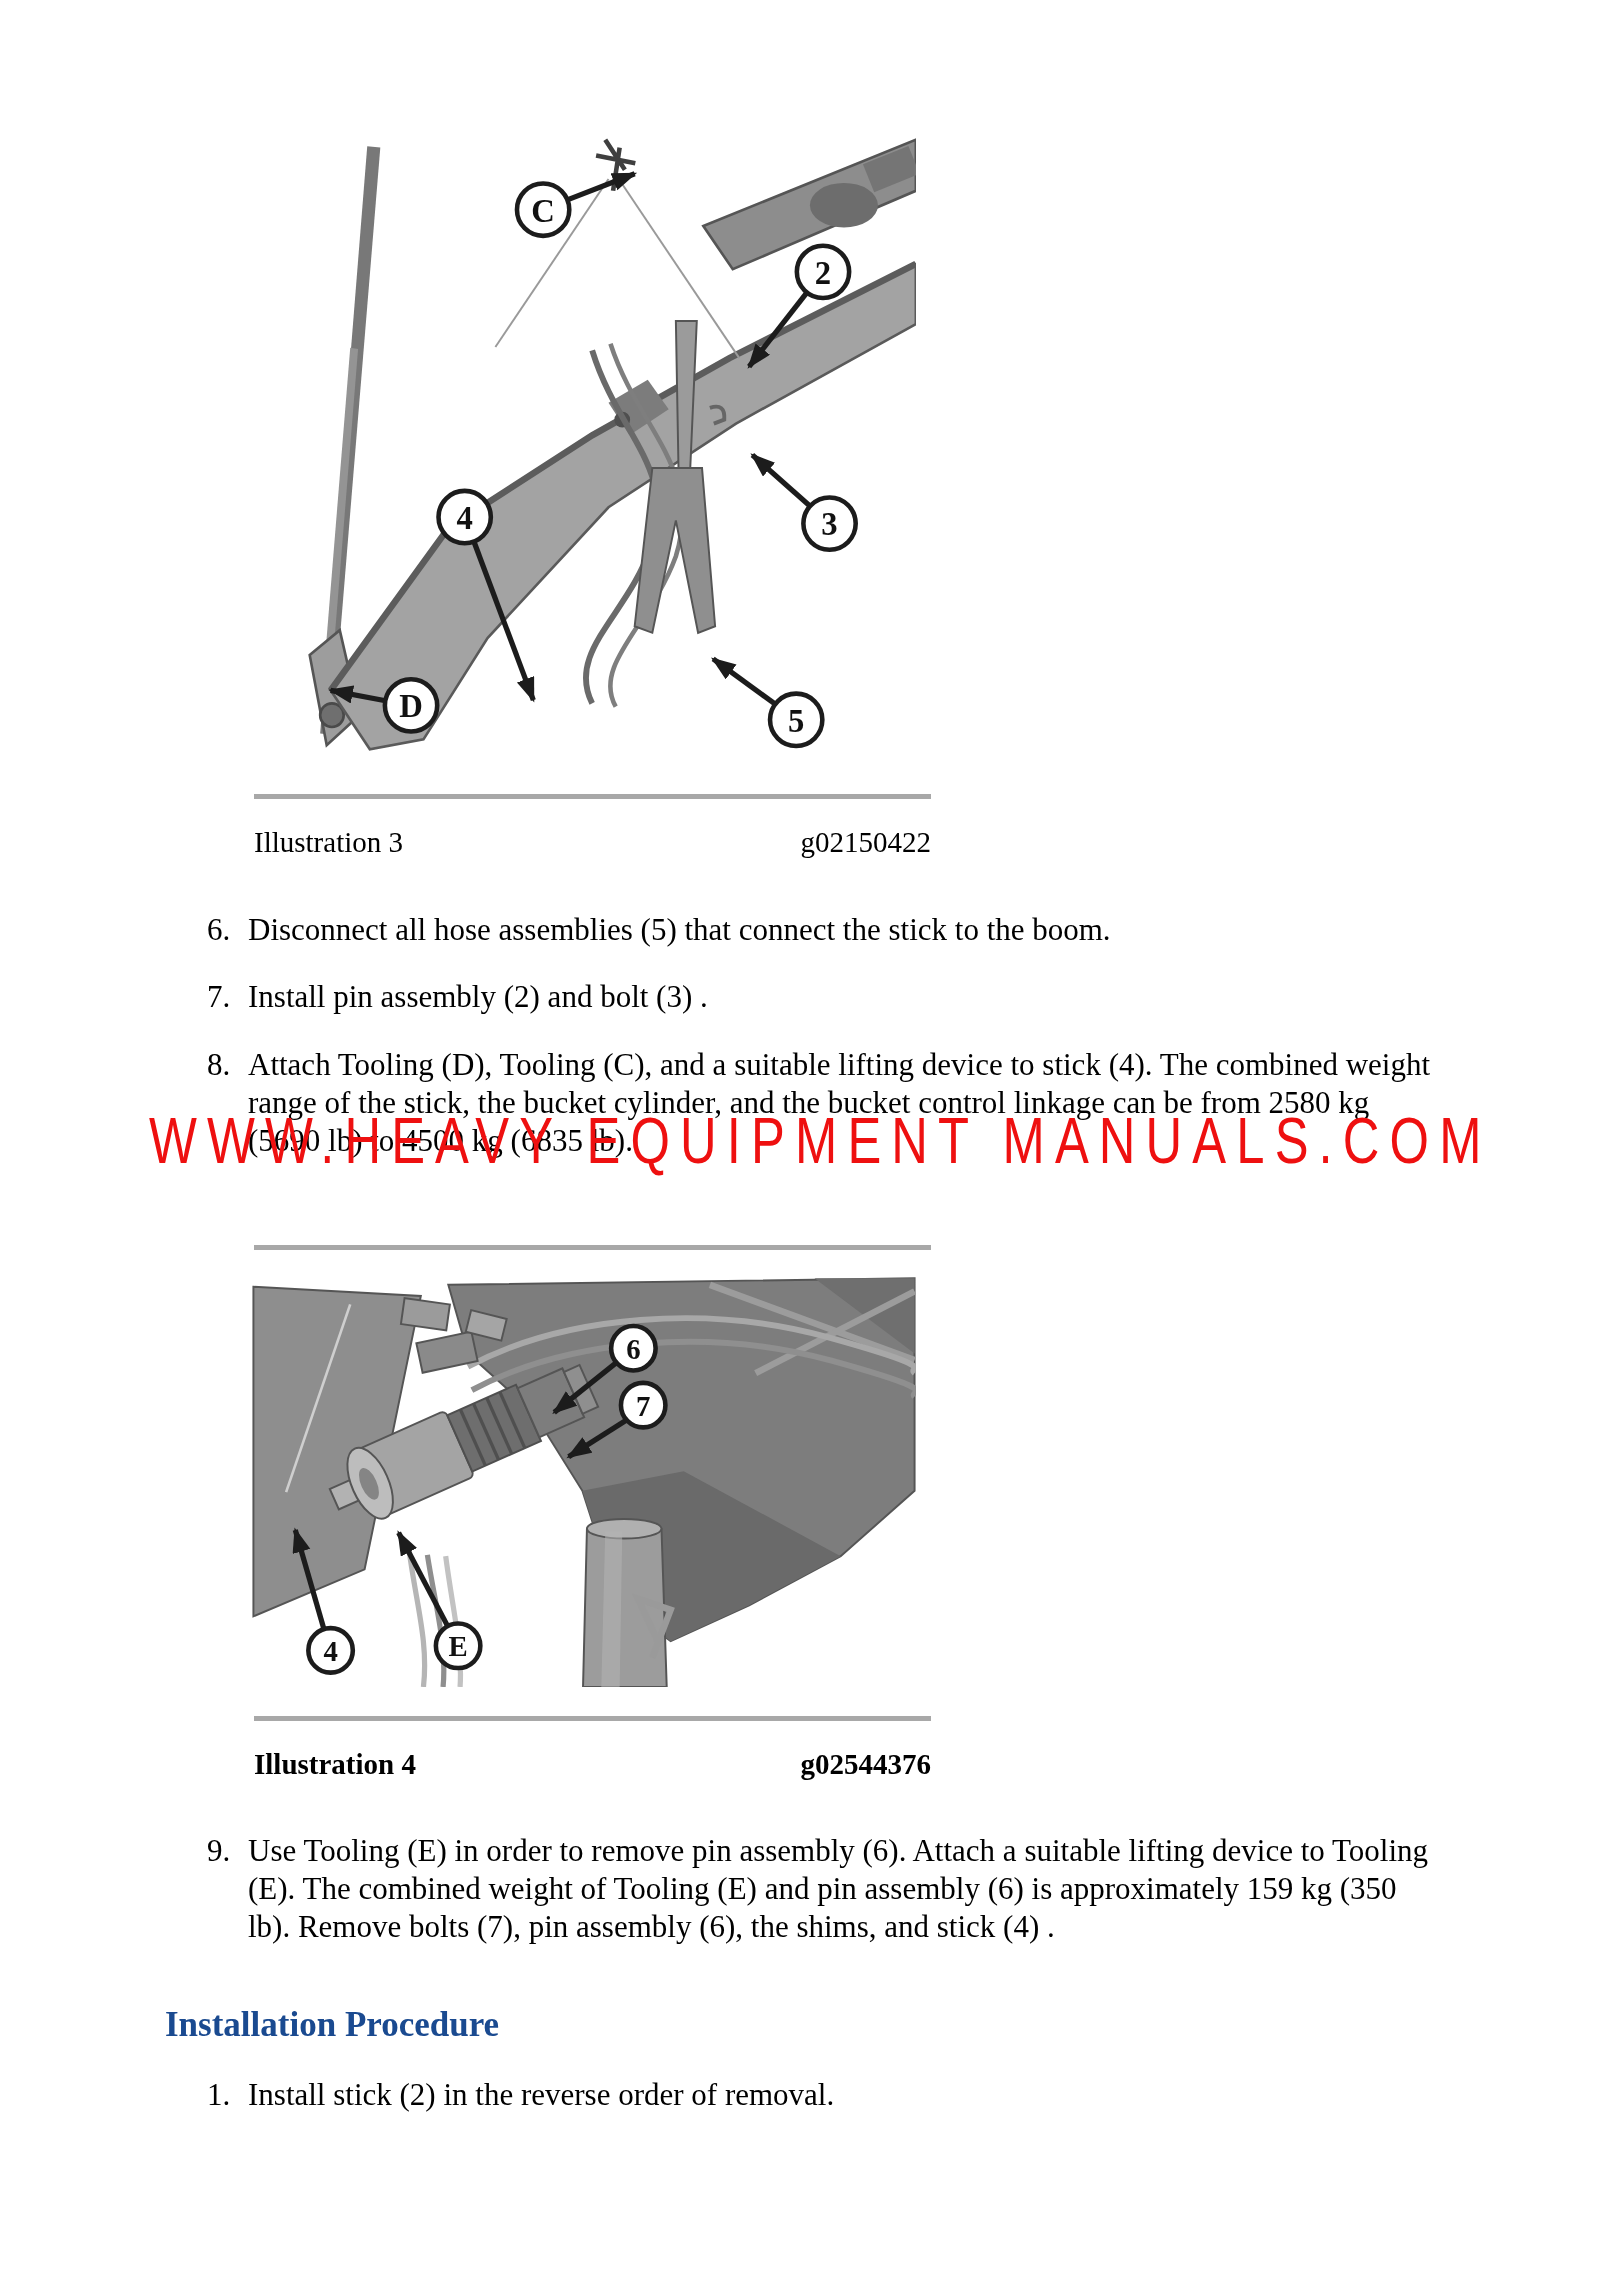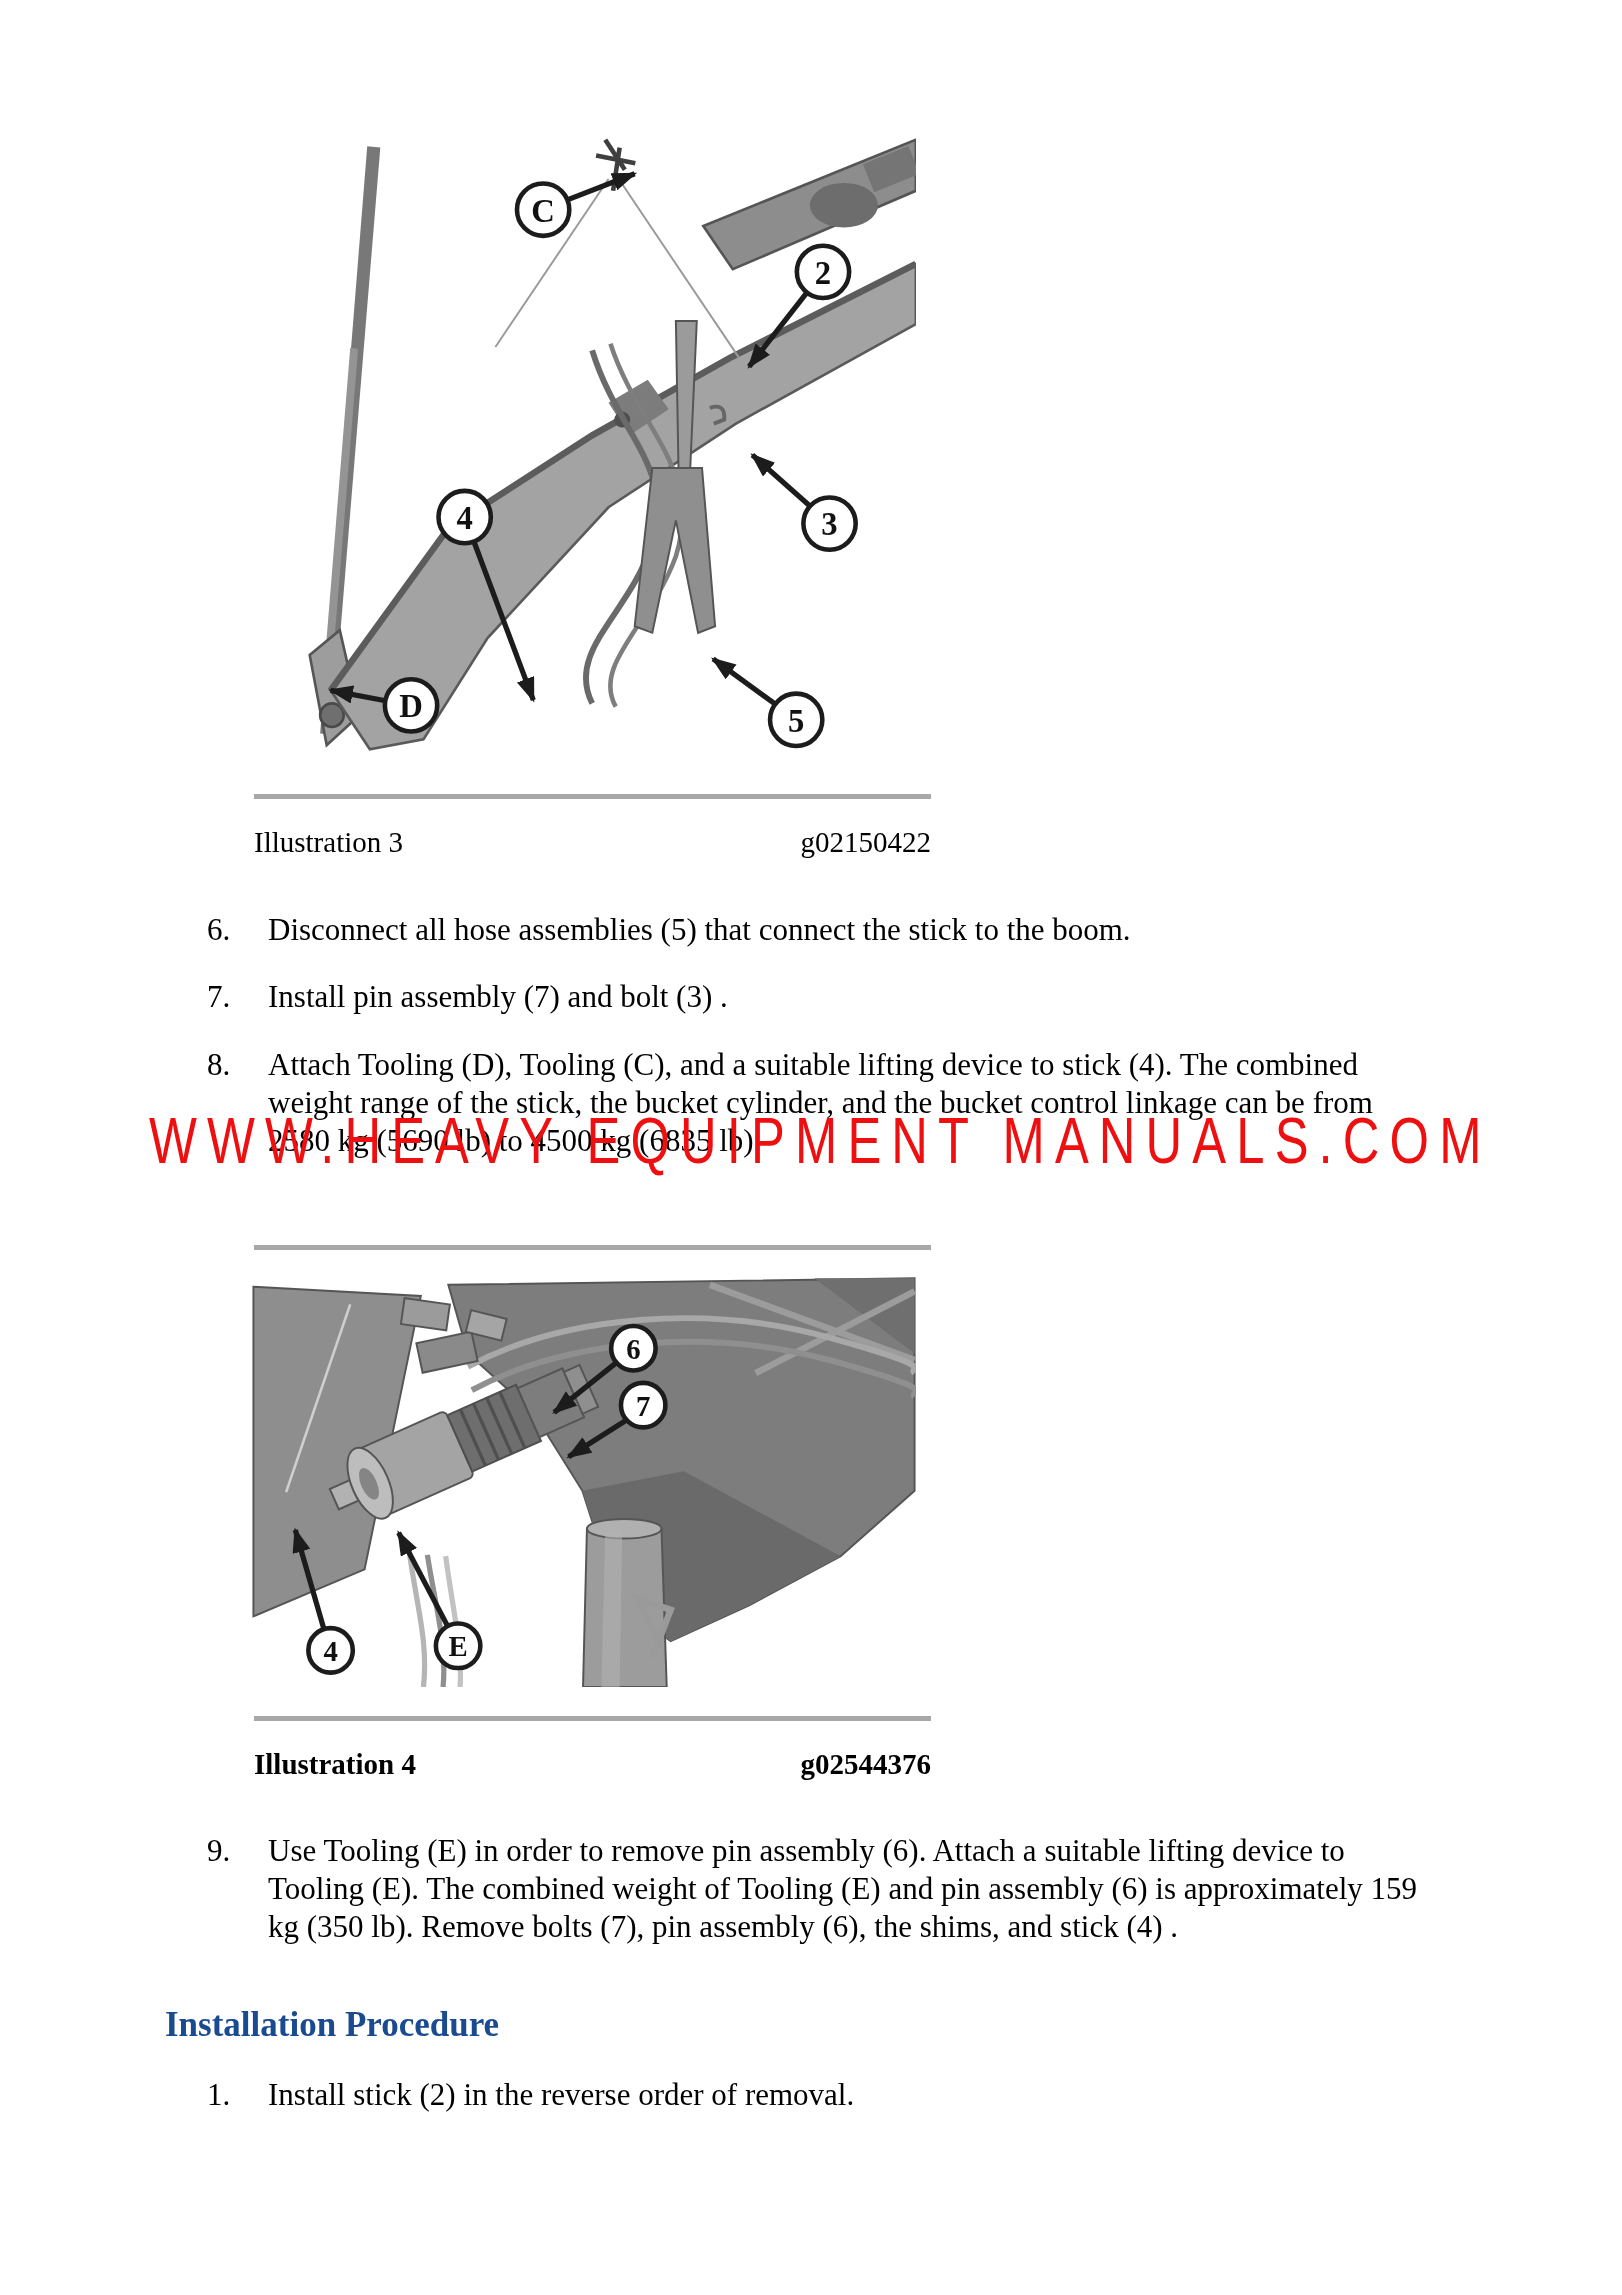--- a/index.html
+++ b/index.html
@@ -18,21 +18,21 @@
     display:flex;justify-content:space-between;align-items:baseline;
     font-size:29px;line-height:33px;color:#000;
   }
   
   .step{
     position:absolute;left:207px;width:1225px;
     display:grid;grid-template-columns:41px 1fr;
     font-size:31px;line-height:38px;
   }
   .step .num{text-align:left;}
-  .step .txt{text-align:left;margin-left:20px;}
+  .step .txt{text-align:left;}
   
   .section-heading{
     position:absolute;left:165px;top:1974px;
     font-size:35px;line-height:55px;font-weight:bold;
     color:#1a4a90;white-space:nowrap;
   }
   
   .watermark{
     position:absolute;left:149px;top:1107px;z-index:6;
     font-family:"Liberation Sans", sans-serif;
@@ -123,21 +123,21 @@
   <span>Illustration 3</span>
   <span>g02150422</span>
 </div>
 
 <div class="step" style="top:911px;">
   <span class="num">6.</span>
   <span class="txt">Disconnect all hose assemblies (5) that connect the stick to the boom.</span>
 </div>
 <div class="step" style="top:978px;">
   <span class="num">7.</span>
-  <span class="txt">Install pin assembly (7) and bolt (3) .</span>
+  <span class="txt">Install pin assembly (2) and bolt (3) .</span>
 </div>
 <div class="step" style="top:1046px;">
   <span class="num">8.</span>
   <span class="txt">Attach Tooling (D), Tooling (C), and a suitable lifting device to stick (4). The combined weight range of the stick, the bucket cylinder, and the bucket control linkage can be from 2580 kg (5690 lb) to 4500 kg (6835 lb).</span>
 </div>
 
 <div class="watermark">WWW.HEAVY EQUIPMENT MANUALS.COM</div>
 
 <div class="sep" style="top:1245px;"></div>
 

